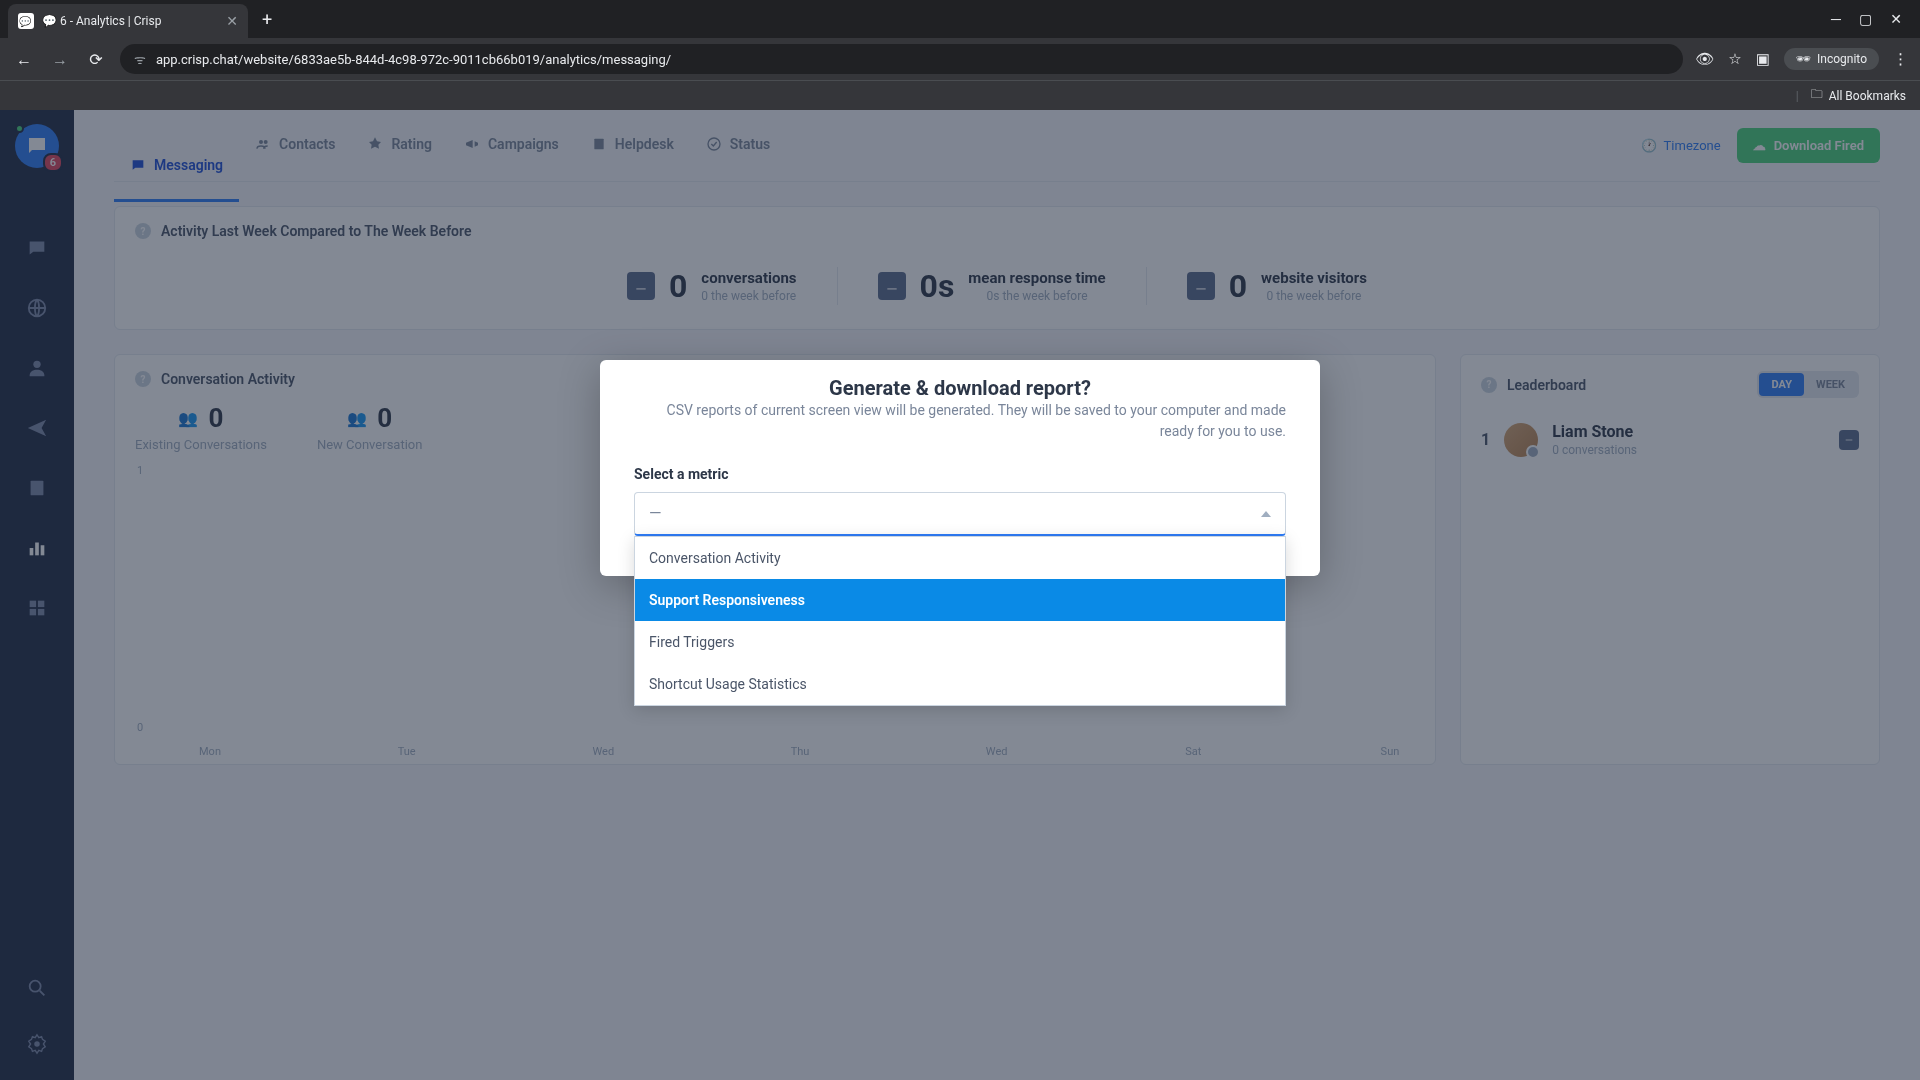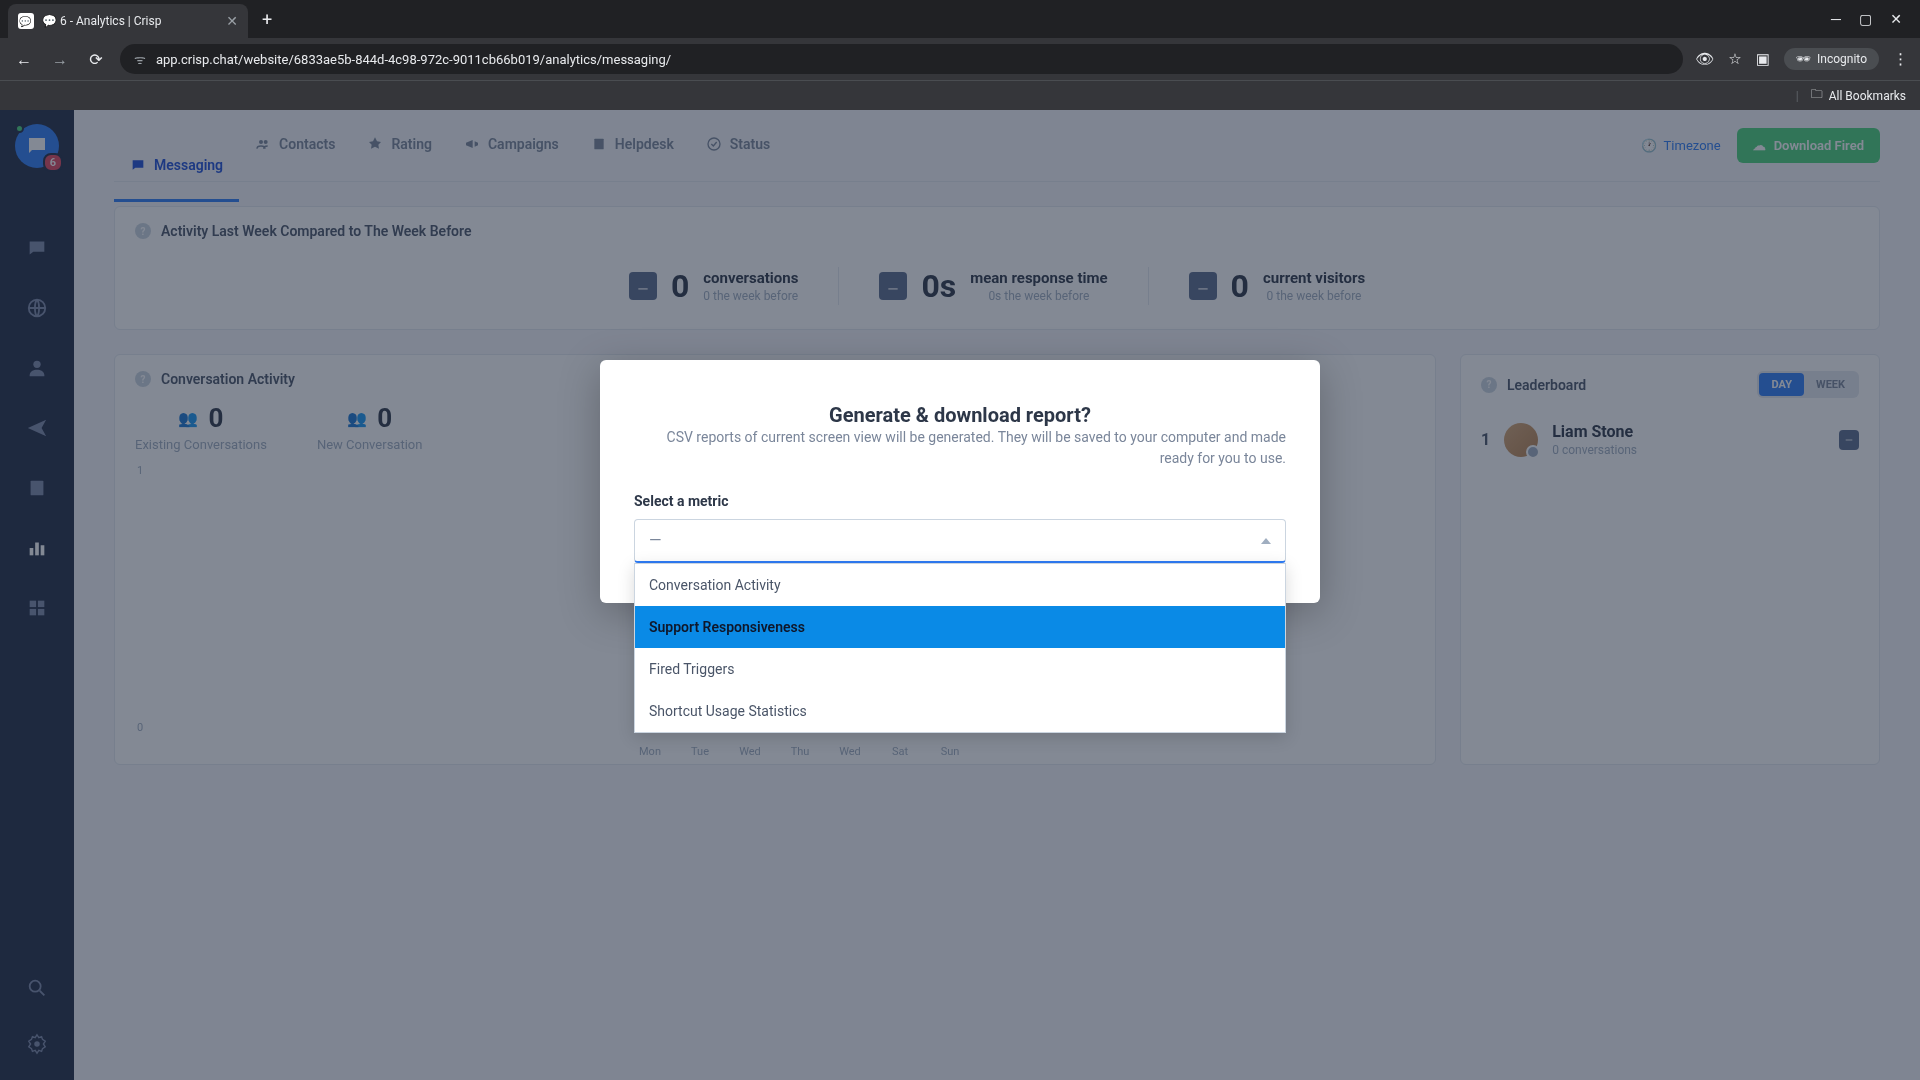--- a/index.html
+++ b/index.html
@@ -75,45 +75,45 @@
 .conv-counters { display: flex; gap: 50px; padding: 0 20px 12px; }
 .conv-counter { display: flex; flex-direction: column; align-items: center; gap: 4px; }
 .conv-counter-top { display: flex; align-items: center; gap: 10px; }
 .conv-counter-icon { color: #a0aec0; }
 .conv-counter-val { font-size: 26px; font-weight: 700; color: #2d3748; }
 .conv-counter-label { font-size: 13px; color: #a0aec0; text-align: center; }
 
 .chart-area { height: 300px; position: relative; padding: 0 20px; }
 .y-axis { position: absolute; left: 22px; top: 0; bottom: 30px; display: flex; flex-direction: column; justify-content: space-between; }
 .y-tick { font-size: 11px; color: #a0aec0; }
-.x-axis { position: absolute; left: 70px; right: 20px; bottom: 6px; display: flex; justify-content: center; }
+.x-axis { position: absolute; left: 70px; right: 20px; bottom: 6px; display: flex; justify-content: space-between; }
 .x-tick { font-size: 11px; color: #a0aec0; width: 50px; text-align: center; }
 
 .leaderboard-item { display: flex; align-items: center; gap: 14px; padding: 8px 20px 16px; }
 .rank { font-weight: 700; color: #4a5568; font-size: 16px; }
 .avatar { width: 34px; height: 34px; border-radius: 50%; background: linear-gradient(135deg, #d4a574, #b8824f); position: relative; }
 .avatar::after { content: ""; position: absolute; bottom: -2px; right: -2px; width: 10px; height: 10px; background: #a0aec0; border: 2px solid #fff; border-radius: 50%; }
 .lb-name { font-weight: 700; color: #2d3748; font-size: 16px; }
 .lb-sub { font-size: 12px; color: #a0aec0; margin-top: 2px; }
 .lb-badge { margin-left: auto; width: 20px; height: 20px; background: #5a6b8c; border-radius: 4px; display: flex; align-items: center; justify-content: center; }
 .lb-badge svg { width: 10px; height: 10px; fill: #fff; }
 
 
 .overlay { position: absolute; inset: 0; background: rgba(30, 40, 60, 0.55); display: flex; align-items: flex-start; justify-content: center; padding-top: 250px; }
-.modal { background: #fff; width: 720px; border-radius: 6px; padding: 43px 34px 40px; box-shadow: 0 10px 40px rgba(0,0,0,0.25); position: relative; }
+.modal { background: #fff; width: 720px; border-radius: 6px; padding: 16px 34px 40px; box-shadow: 0 10px 40px rgba(0,0,0,0.25); position: relative; }
 .modal-title { text-align: center; font-size: 20px; font-weight: 700; color: #2d3748; }
 .modal-desc { text-align: right; color: #7a869a; font-size: 14px; margin-top: 0; line-height: 1.5; }
 .form-label { font-weight: 700; color: #2d3748; font-size: 14px; margin-top: 24px; }
 .select-box { border: 1px solid #cbd5e0; border-radius: 4px; margin-top: 10px; height: 44px; display: flex; align-items: center; padding: 0 14px; color: #7a869a; cursor: pointer; justify-content: space-between; border-bottom: 2px solid #2e7cf6; }
 .caret-up { width: 0; height: 0; border-left: 5px solid transparent; border-right: 5px solid transparent; border-bottom: 6px solid #a0aec0; }
 
 .dropdown { position: absolute; top: 100%; left: 34px; width: 652px; margin-top: -40px; background: #fff; border: 1px solid #cbd5e0; box-shadow: 0 4px 16px rgba(0,0,0,0.15); }
 .dropdown-inner { max-height: 178px; overflow-y: scroll; }
 .dropdown-option { padding: 13px 14px; font-size: 14px; color: #4a5568; cursor: pointer; }
-.dropdown-option.highlighted { background: #0a8ae6; color: #0f172a; font-weight: 600; }
+.dropdown-option.highlighted { background: #0a8ae6; color: #ffffff; font-weight: 600; }
 .dropdown::-webkit-scrollbar { width: 16px; }
 </style>
 </head>
 <body>
 
 <div class="browser-chrome">
   <div class="tab">
     <span class="tab-favicon">💬</span>
     <span class="tab-title">💬 6 - Analytics | Crisp</span>
     <span class="tab-close">✕</span>
@@ -308,21 +308,21 @@
             </div>
         </div>
         <div class="stat">
           <div class="stat-icon">
               <svg viewBox="0 0 24 24">
                 <path d="M4 16h16v2H4z"></path>
               </svg>
             </div>
           <span class="stat-value">0</span>
           <div>
-              <div class="stat-label">current visitors</div>
+              <div class="stat-label">website visitors</div>
               <div class="stat-sub">0 the week before</div>
             </div>
         </div>
       </div>
     </div>
 
     <div class="two-col">
       <div class="card">
         <div class="card-header">
           <span class="help-icon">?</span>

